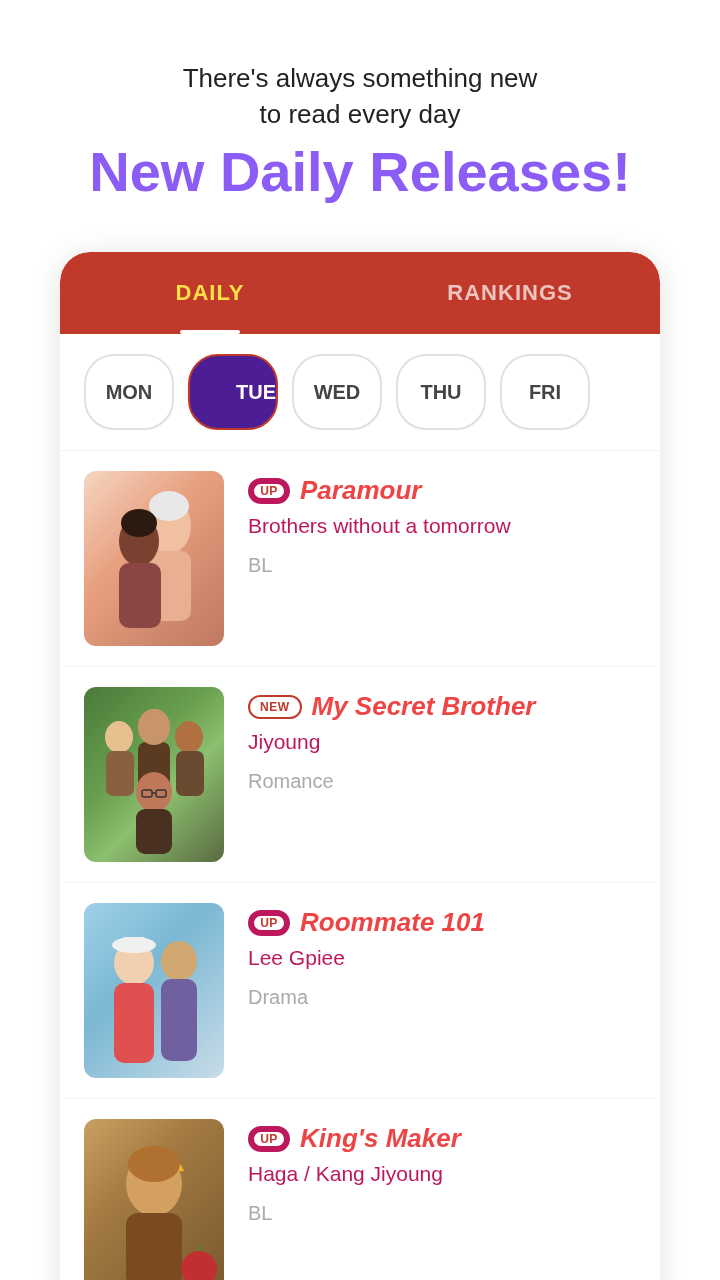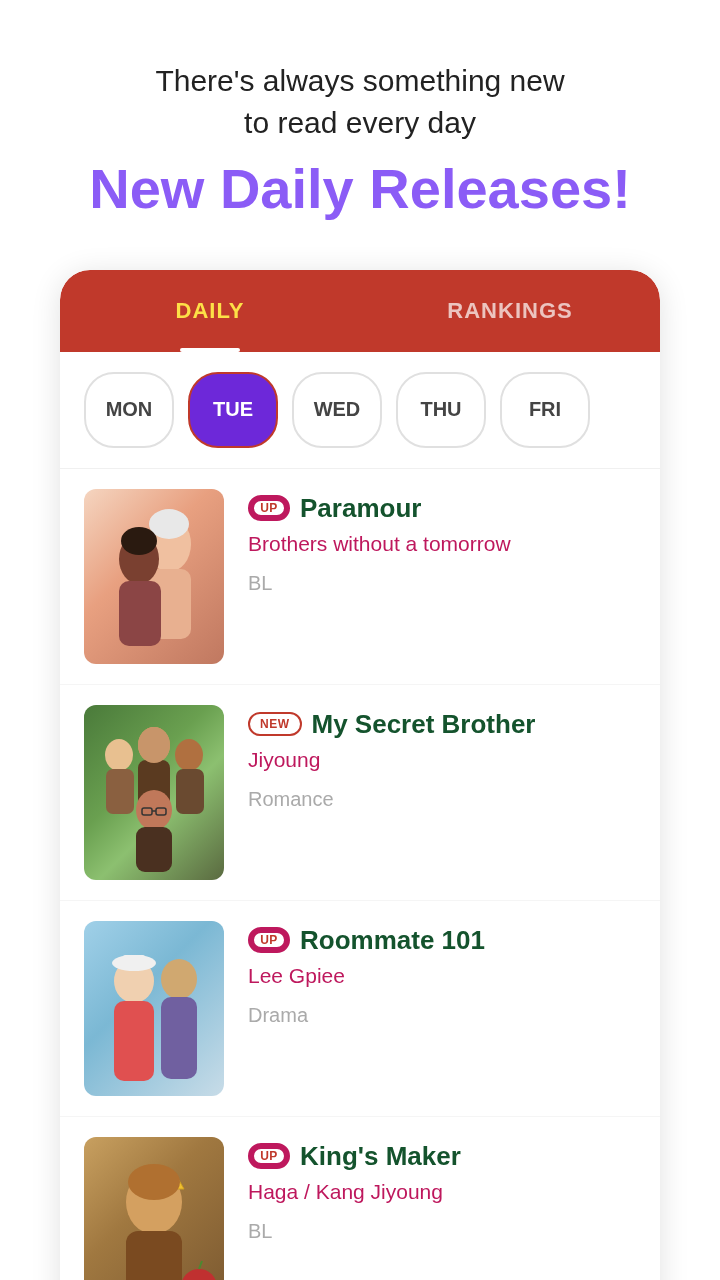--- a/index.html
+++ b/index.html
@@ -11,24 +11,24 @@
       font-family: -apple-system, BlinkMacSystemFont, 'Helvetica Neue', Arial, sans-serif;
       overflow-x: hidden;
     }
 
     .header-section {
       text-align: center;
       padding: 60px 60px 30px;
     }
 
     .header-subtitle {
-      font-size: 30px;
+      font-size: 26px;
       color: #222;
       line-height: 1.4;
-      margin-bottom: 14px;
+      margin-bottom: 8px;
     }
 
     .header-title {
       font-size: 56px;
       font-weight: 900;
       color: #8b5cf6;
       line-height: 1.1;
     }
 
     .app-card {
@@ -95,23 +95,24 @@
       font-size: 20px;
       font-weight: 600;
       display: flex;
       align-items: center;
       justify-content: center;
       cursor: pointer;
       flex-shrink: 0;
     }
 
     .day-btn.active {
-      background: #6d28d9;
+      background: #4c1d95;
       border-color: #c0392b;
       color: #fff;
+      justify-content: flex-end;
     }
 
     .manga-list {
       background: #fff;
     }
 
     .manga-item {
       display: flex;
       align-items: flex-start;
       padding: 20px 24px;
@@ -178,21 +179,22 @@
     .badge-new-text {
       font-size: 12px;
       font-weight: 800;
       color: #c0392b;
       letter-spacing: 0.5px;
     }
 
     .manga-title {
       font-size: 26px;
       font-weight: 700;
-      color: #14532d;
+      color: #ef4444;
+      font-style: italic;
     }
 
     .manga-author {
       font-size: 21px;
       color: #be185d;
       margin-bottom: 16px;
     }
 
     .manga-genre {
       font-size: 20px;

